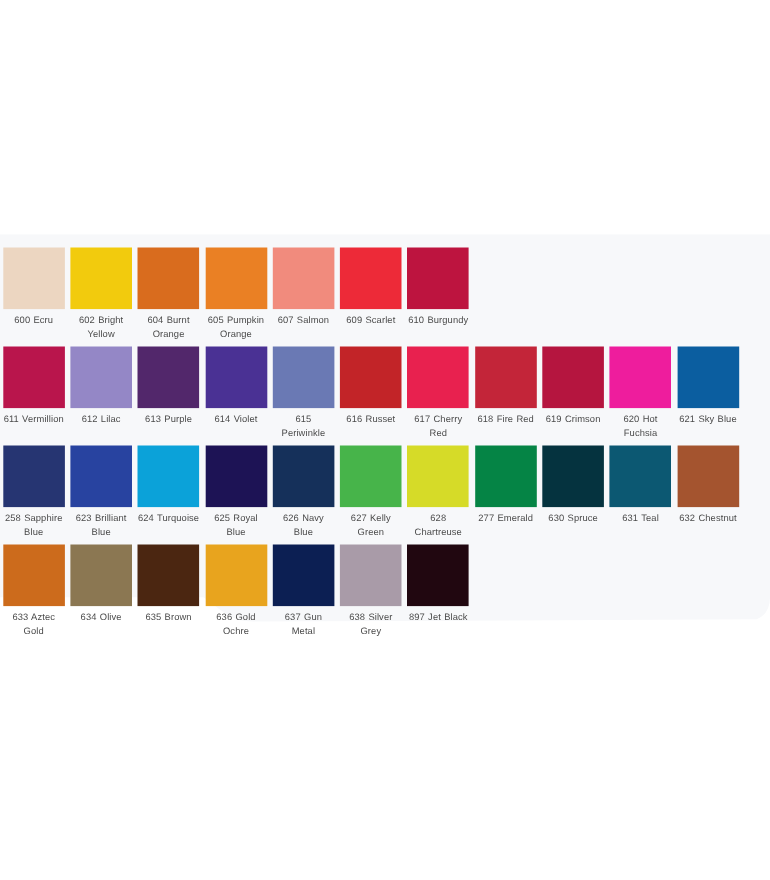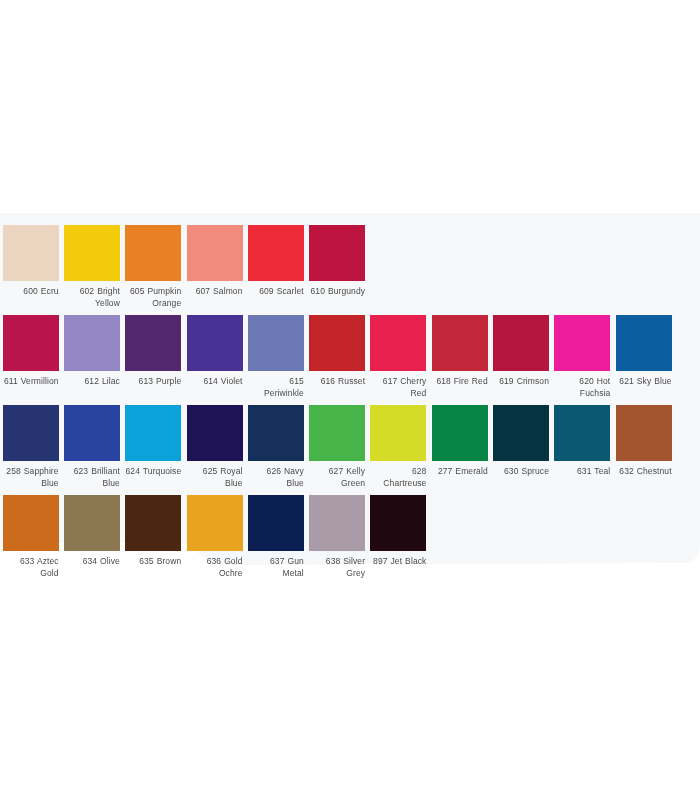--- a/index.html
+++ b/index.html
@@ -50,21 +50,21 @@
   .swatch-color {
     width: 56px;
     height: 56px;
     margin-top: 12px;
     display: block;
   }
 
   .swatch-label {
     margin-top: 5px;
     width: 56px;
-    text-align: right;
+    text-align: center;
     font-size: 8.5px;
     line-height: 11.5px;
     color: #4a4a4a;
     letter-spacing: 0.1px;
     word-spacing: 0.5px;
   }
 </style>
 </head>
 <body>
 
@@ -79,20 +79,24 @@
   <div class="swatch-row">
     <div class="swatch-cell">
       <span class="swatch-color" style="background-color: rgb(236, 214, 193);"></span>
       <span class="swatch-label">600 Ecru</span>
     </div>
     <div class="swatch-cell">
       <span class="swatch-color" style="background-color: rgb(242, 203, 13);"></span>
       <span class="swatch-label">602 Bright Yellow</span>
     </div>
     <div class="swatch-cell">
+      <span class="swatch-color" style="background-color: rgb(217, 108, 30);"></span>
+      <span class="swatch-label">604 Burnt Orange</span>
+    </div>
+    <div class="swatch-cell">
       <span class="swatch-color" style="background-color: rgb(234, 128, 36);"></span>
       <span class="swatch-label">605 Pumpkin Orange</span>
     </div>
     <div class="swatch-cell">
       <span class="swatch-color" style="background-color: rgb(241, 139, 125);"></span>
       <span class="swatch-label">607 Salmon</span>
     </div>
     <div class="swatch-cell">
       <span class="swatch-color" style="background-color: rgb(237, 42, 56);"></span>
       <span class="swatch-label">609 Scarlet</span>

